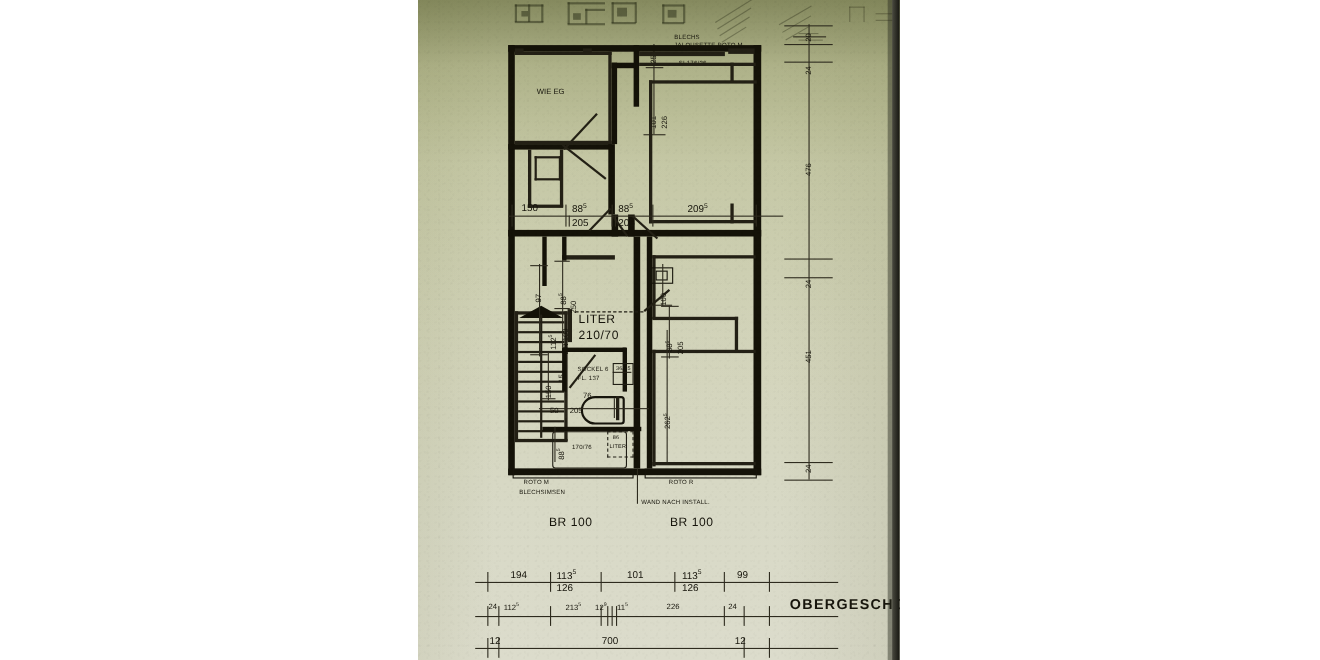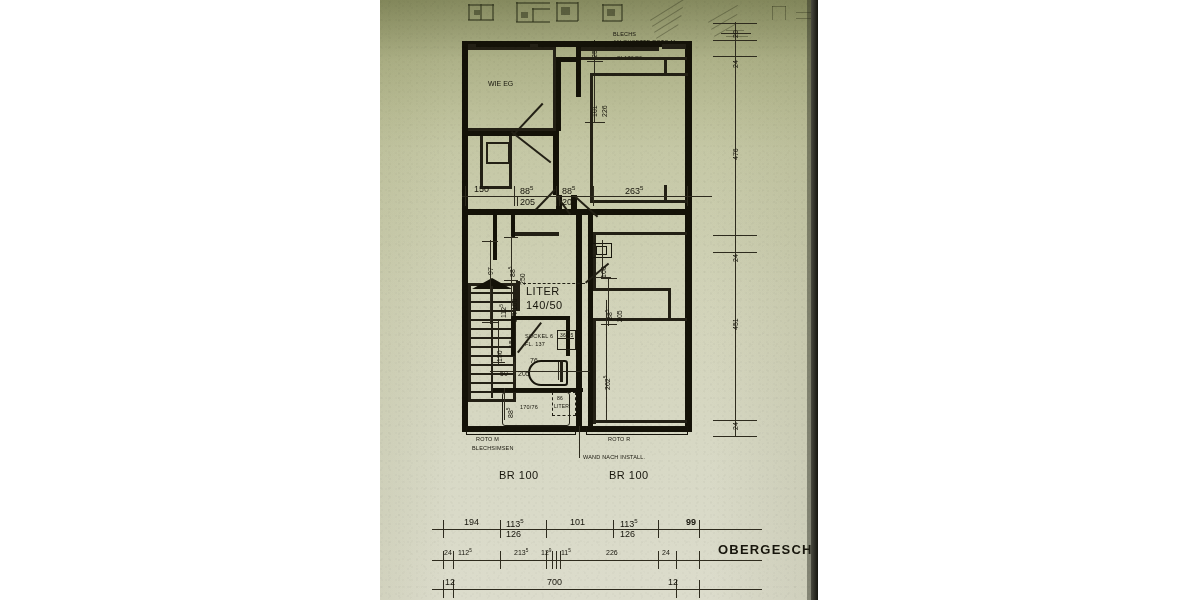--- a/index.html
+++ b/index.html
@@ -247,21 +247,21 @@
       <div class="dim" style="left:82px;top:196px;width:250px;"></div>
       <div class="dimv" style="left:85px;top:186px;height:20px;"></div>
       <div class="dimv" style="left:134px;top:186px;height:20px;"></div>
       <div class="dimv" style="left:176px;top:186px;height:20px;"></div>
       <div class="dimv" style="left:213px;top:186px;height:20px;"></div>
       <div class="dimv" style="left:307px;top:186px;height:20px;"></div>
 
       <div class="t md" style="left:94px;top:185px;"><span>150</span></div>
       <div class="t md" style="left:140px;top:185px;"><span>88</span><span class="sup">5</span></div>
       <div class="t md" style="left:182px;top:185px;"><span>88</span><span class="sup">5</span></div>
-      <div class="t md" style="left:245px;top:185px;"><span>263</span><span class="sup">5</span></div>
+      <div class="t md" style="left:245px;top:185px;"><span>209</span><span class="sup">5</span></div>
 
       <div class="t md" style="left:140px;top:198px;"><span>205</span></div>
       <div class="t md" style="left:182px;top:198px;"><span>205</span></div>
       <div class="dimv" style="left:137px;top:196px;height:10px;"></div>
       <div class="dimv" style="left:179px;top:196px;height:10px;"></div>
     </div>
 
     <div>
       <div class="dimv" style="left:110px;top:240px;height:84px;"></div>
       <div class="dim" style="left:102px;top:241px;width:16px;"></div>
@@ -282,21 +282,21 @@
       <div class="t sm rot" style="left:116px;top:362px;">150</div>
       <div class="t sm rot" style="left:128px;top:348px;">15</div>
 
       <div class="t sm rot" style="left:127px;top:418px;"><span>88</span><span class="sup">5</span></div>
       <div class="dimv" style="left:124px;top:388px;height:32px;"></div>
     </div>
 
     <div>
       <div class="wl" style="left:143px;top:283px;width:62px;height:1.4px;border-top:1.4px dashed #201e14;background:transparent;"></div>
       <div class="t lg" style="left:146px;top:286px;">LITER</div>
-      <div class="t lg" style="left:146px;top:300px;">140/50</div>
+      <div class="t lg" style="left:146px;top:300px;">210/70</div>
     </div>
 
     <div>
       <div class="dim" style="left:110px;top:371px;width:100px;"></div>
       <div class="dimv" style="left:134px;top:362px;height:18px;"></div>
       <div class="dimv" style="left:178px;top:362px;height:18px;"></div>
       <div class="t sm" style="left:150px;top:357px;">76</div>
       <div class="t sm" style="left:120px;top:370px;">50</div>
       <div class="t sm" style="left:138px;top:370px;">205</div>
     </div>
@@ -351,21 +351,21 @@
       <div class="dimv" style="left:63px;top:520px;height:18px;"></div>
       <div class="dimv" style="left:120px;top:520px;height:18px;"></div>
       <div class="dimv" style="left:166px;top:520px;height:18px;"></div>
       <div class="dimv" style="left:233px;top:520px;height:18px;"></div>
       <div class="dimv" style="left:278px;top:520px;height:18px;"></div>
       <div class="dimv" style="left:319px;top:520px;height:18px;"></div>
       <div class="t md" style="left:84px;top:518px;">194</div>
       <div class="t md" style="left:126px;top:518px;"><span>113</span><span class="sup">5</span></div>
       <div class="t md" style="left:190px;top:518px;">101</div>
       <div class="t md" style="left:240px;top:518px;"><span>113</span><span class="sup">5</span></div>
-      <div class="t md" style="left:306px;top:518px;font-weight:bold;">99</div>
+      <div class="t md" style="left:290px;top:518px;">99</div>
       <div class="t md" style="left:126px;top:530px;">126</div>
       <div class="t md" style="left:240px;top:530px;">126</div>
 
       <div class="dim" style="left:52px;top:560px;width:330px;"></div>
       <div class="dimv" style="left:63px;top:551px;height:18px;"></div>
       <div class="dimv" style="left:73px;top:551px;height:18px;"></div>
       <div class="dimv" style="left:120px;top:551px;height:18px;"></div>
       <div class="dimv" style="left:166px;top:551px;height:18px;"></div>
       <div class="dimv" style="left:172px;top:551px;height:18px;"></div>
       <div class="dimv" style="left:176px;top:551px;height:18px;"></div>

